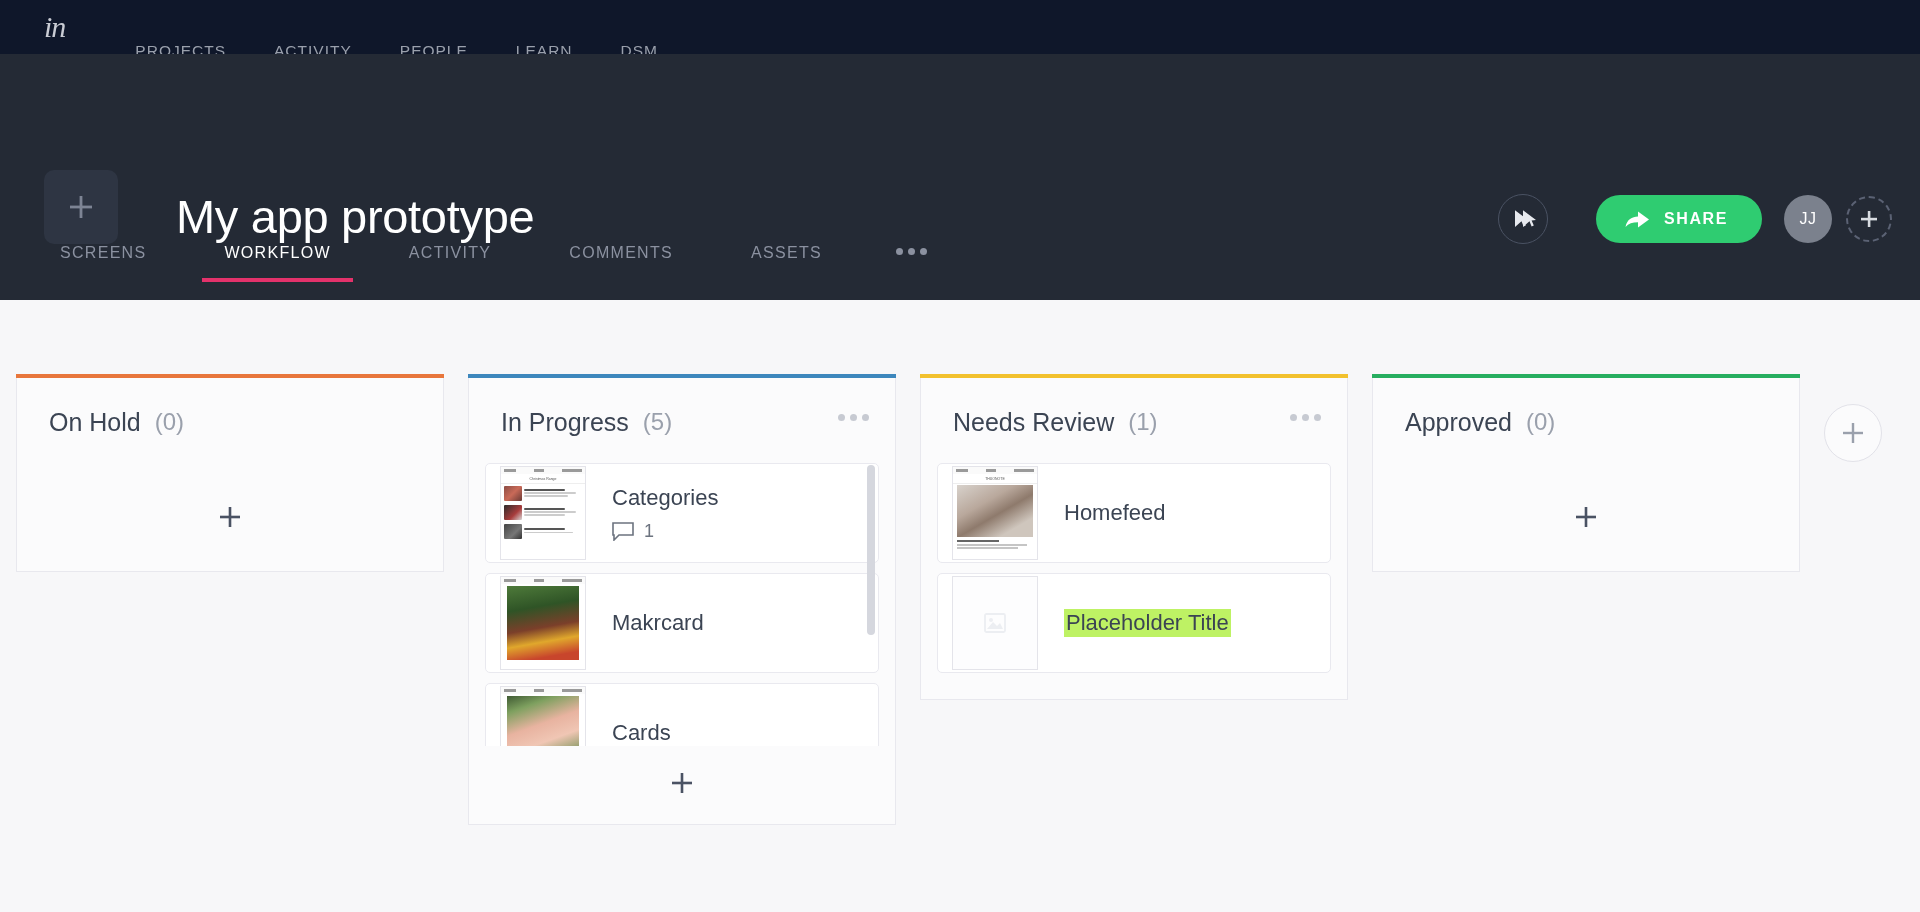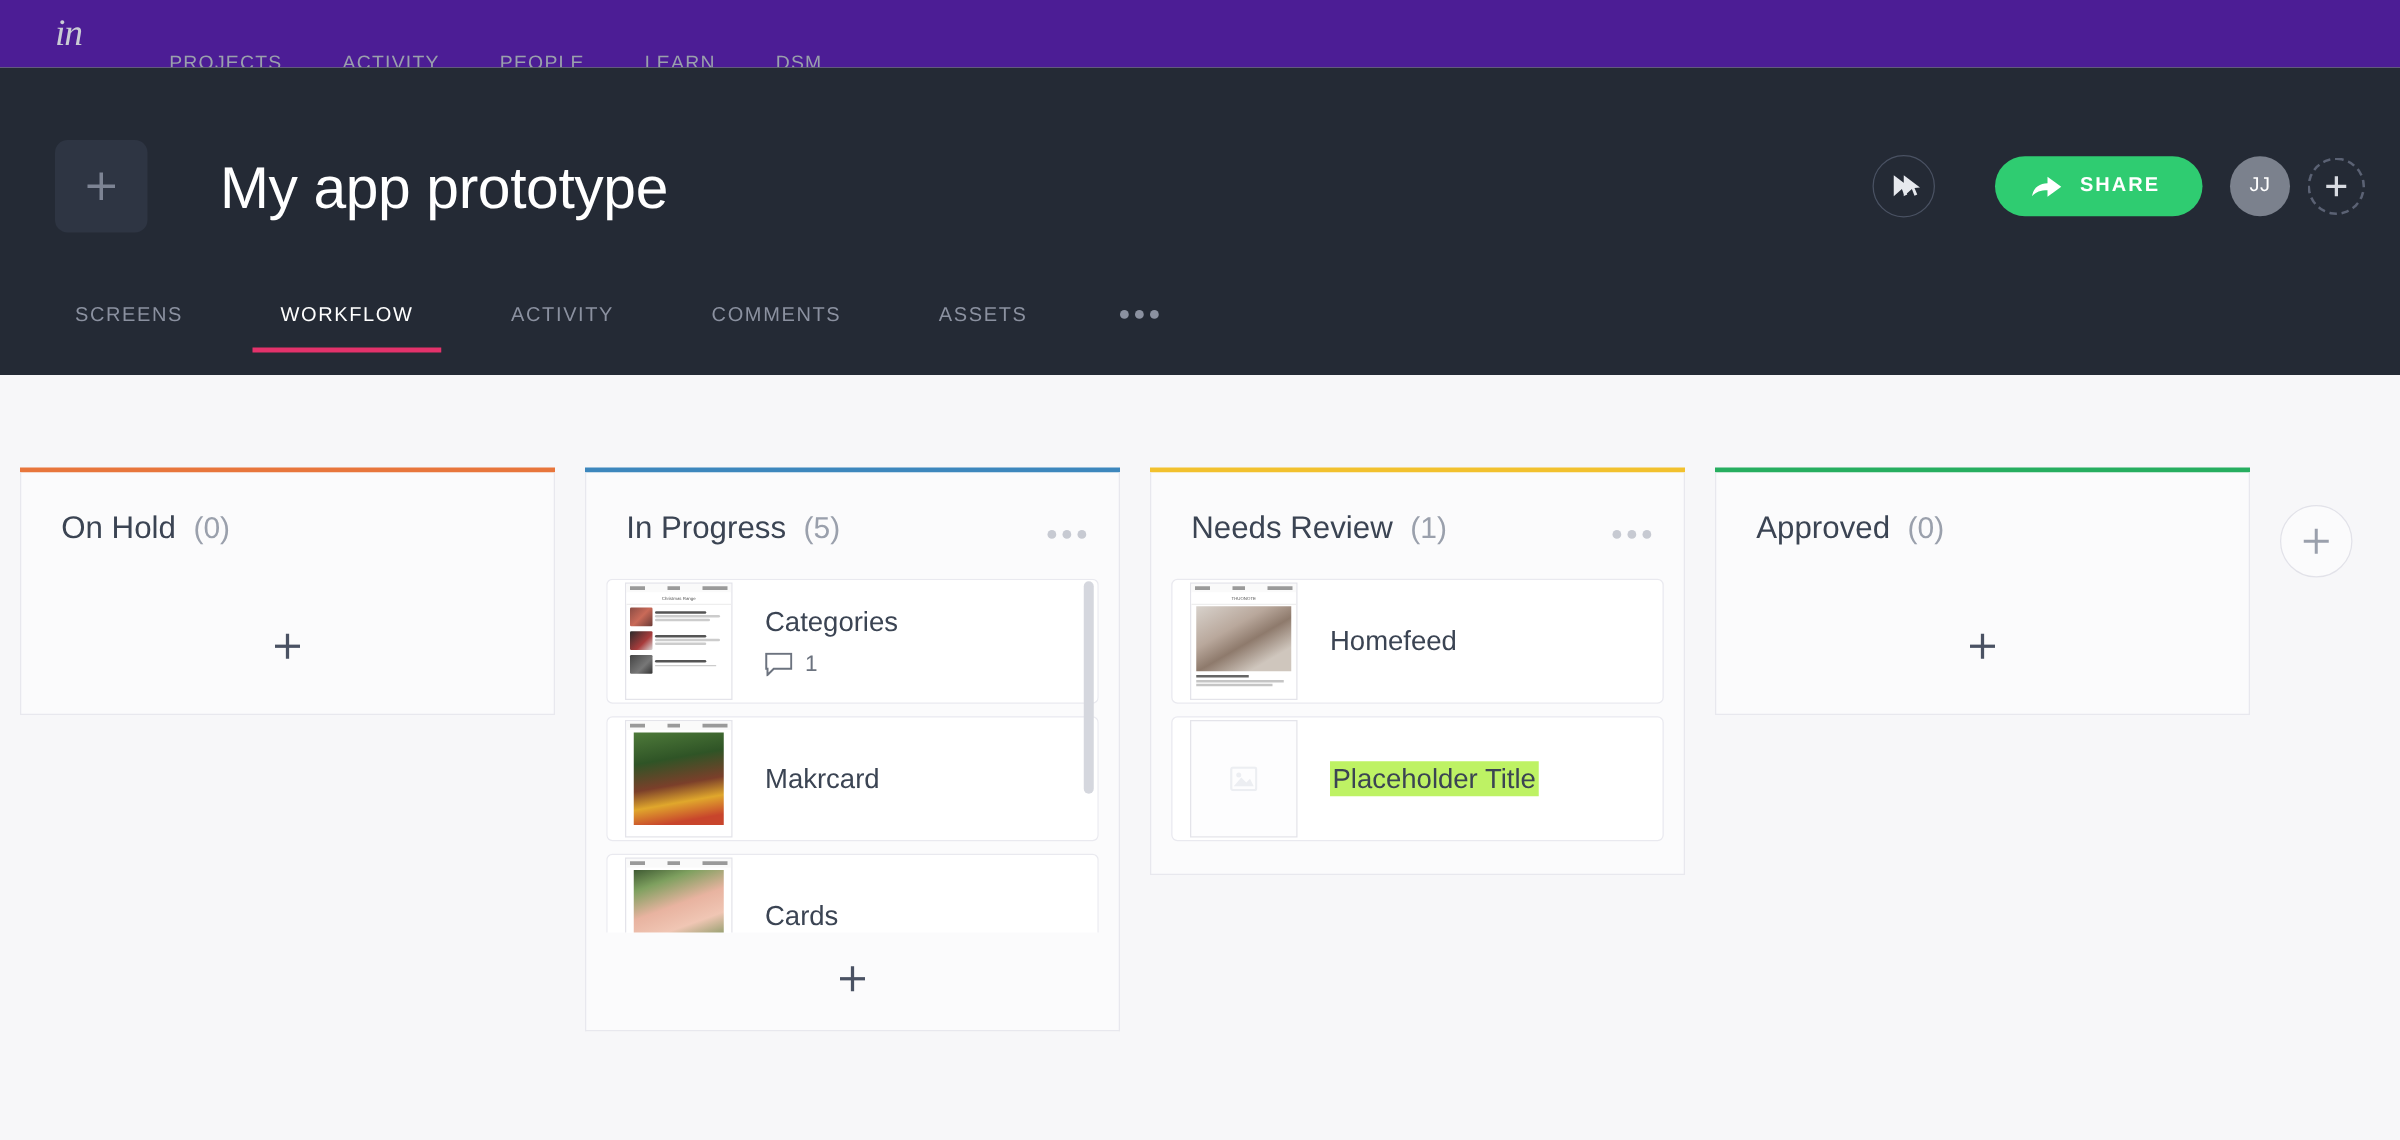--- a/index.html
+++ b/index.html
@@ -8,21 +8,21 @@
     width: 1920px;
     height: 912px;
     overflow: hidden;
     font-family: "Liberation Sans", sans-serif;
     background: #f7f7f9;
   }
 
   
   .topnav {
     height: 54px;
-    background: #4c1d95;
+    background: #0f172a;
     display: flex;
     align-items: center;
     padding: 0 28px 0 44px;
     position: relative;
   }
   .logo {
     font-family: "Liberation Serif", serif;
     font-style: italic;
     font-size: 30px;
     color: #c9ccd4;
@@ -78,21 +78,21 @@
     margin-left: 12px;
     cursor: pointer;
   }
 
   
   .projhead {
     background: #242a35;
     height: 190px;
     padding: 0 28px 0 44px;
     display: flex;
-    align-items: center;
+    align-items: flex-end;
     position: relative;
   }
   .add-screen-btn {
     width: 74px; height: 74px;
     border-radius: 10px;
     background: #2e3543;
     display: flex; align-items: center; justify-content: center;
     cursor: pointer;
     flex: none;
   }
@@ -215,21 +215,21 @@
   .col-inner {
     background: #fbfbfc;
     border: 1px solid #e8e8ee;
     border-top: none;
     display: flex;
     flex-direction: column;
   }
   .col-accent { height: 4px; width: 100%; }
   .col-head {
     display: flex;
-    align-items: flex-end;
+    align-items: flex-start;
     padding: 30px 24px 26px 32px;
   }
   .col-title {
     font-size: 25px;
     color: #3b4453;
     font-weight: 400;
     white-space: nowrap;
   }
   .col-count {
     font-size: 24px;

